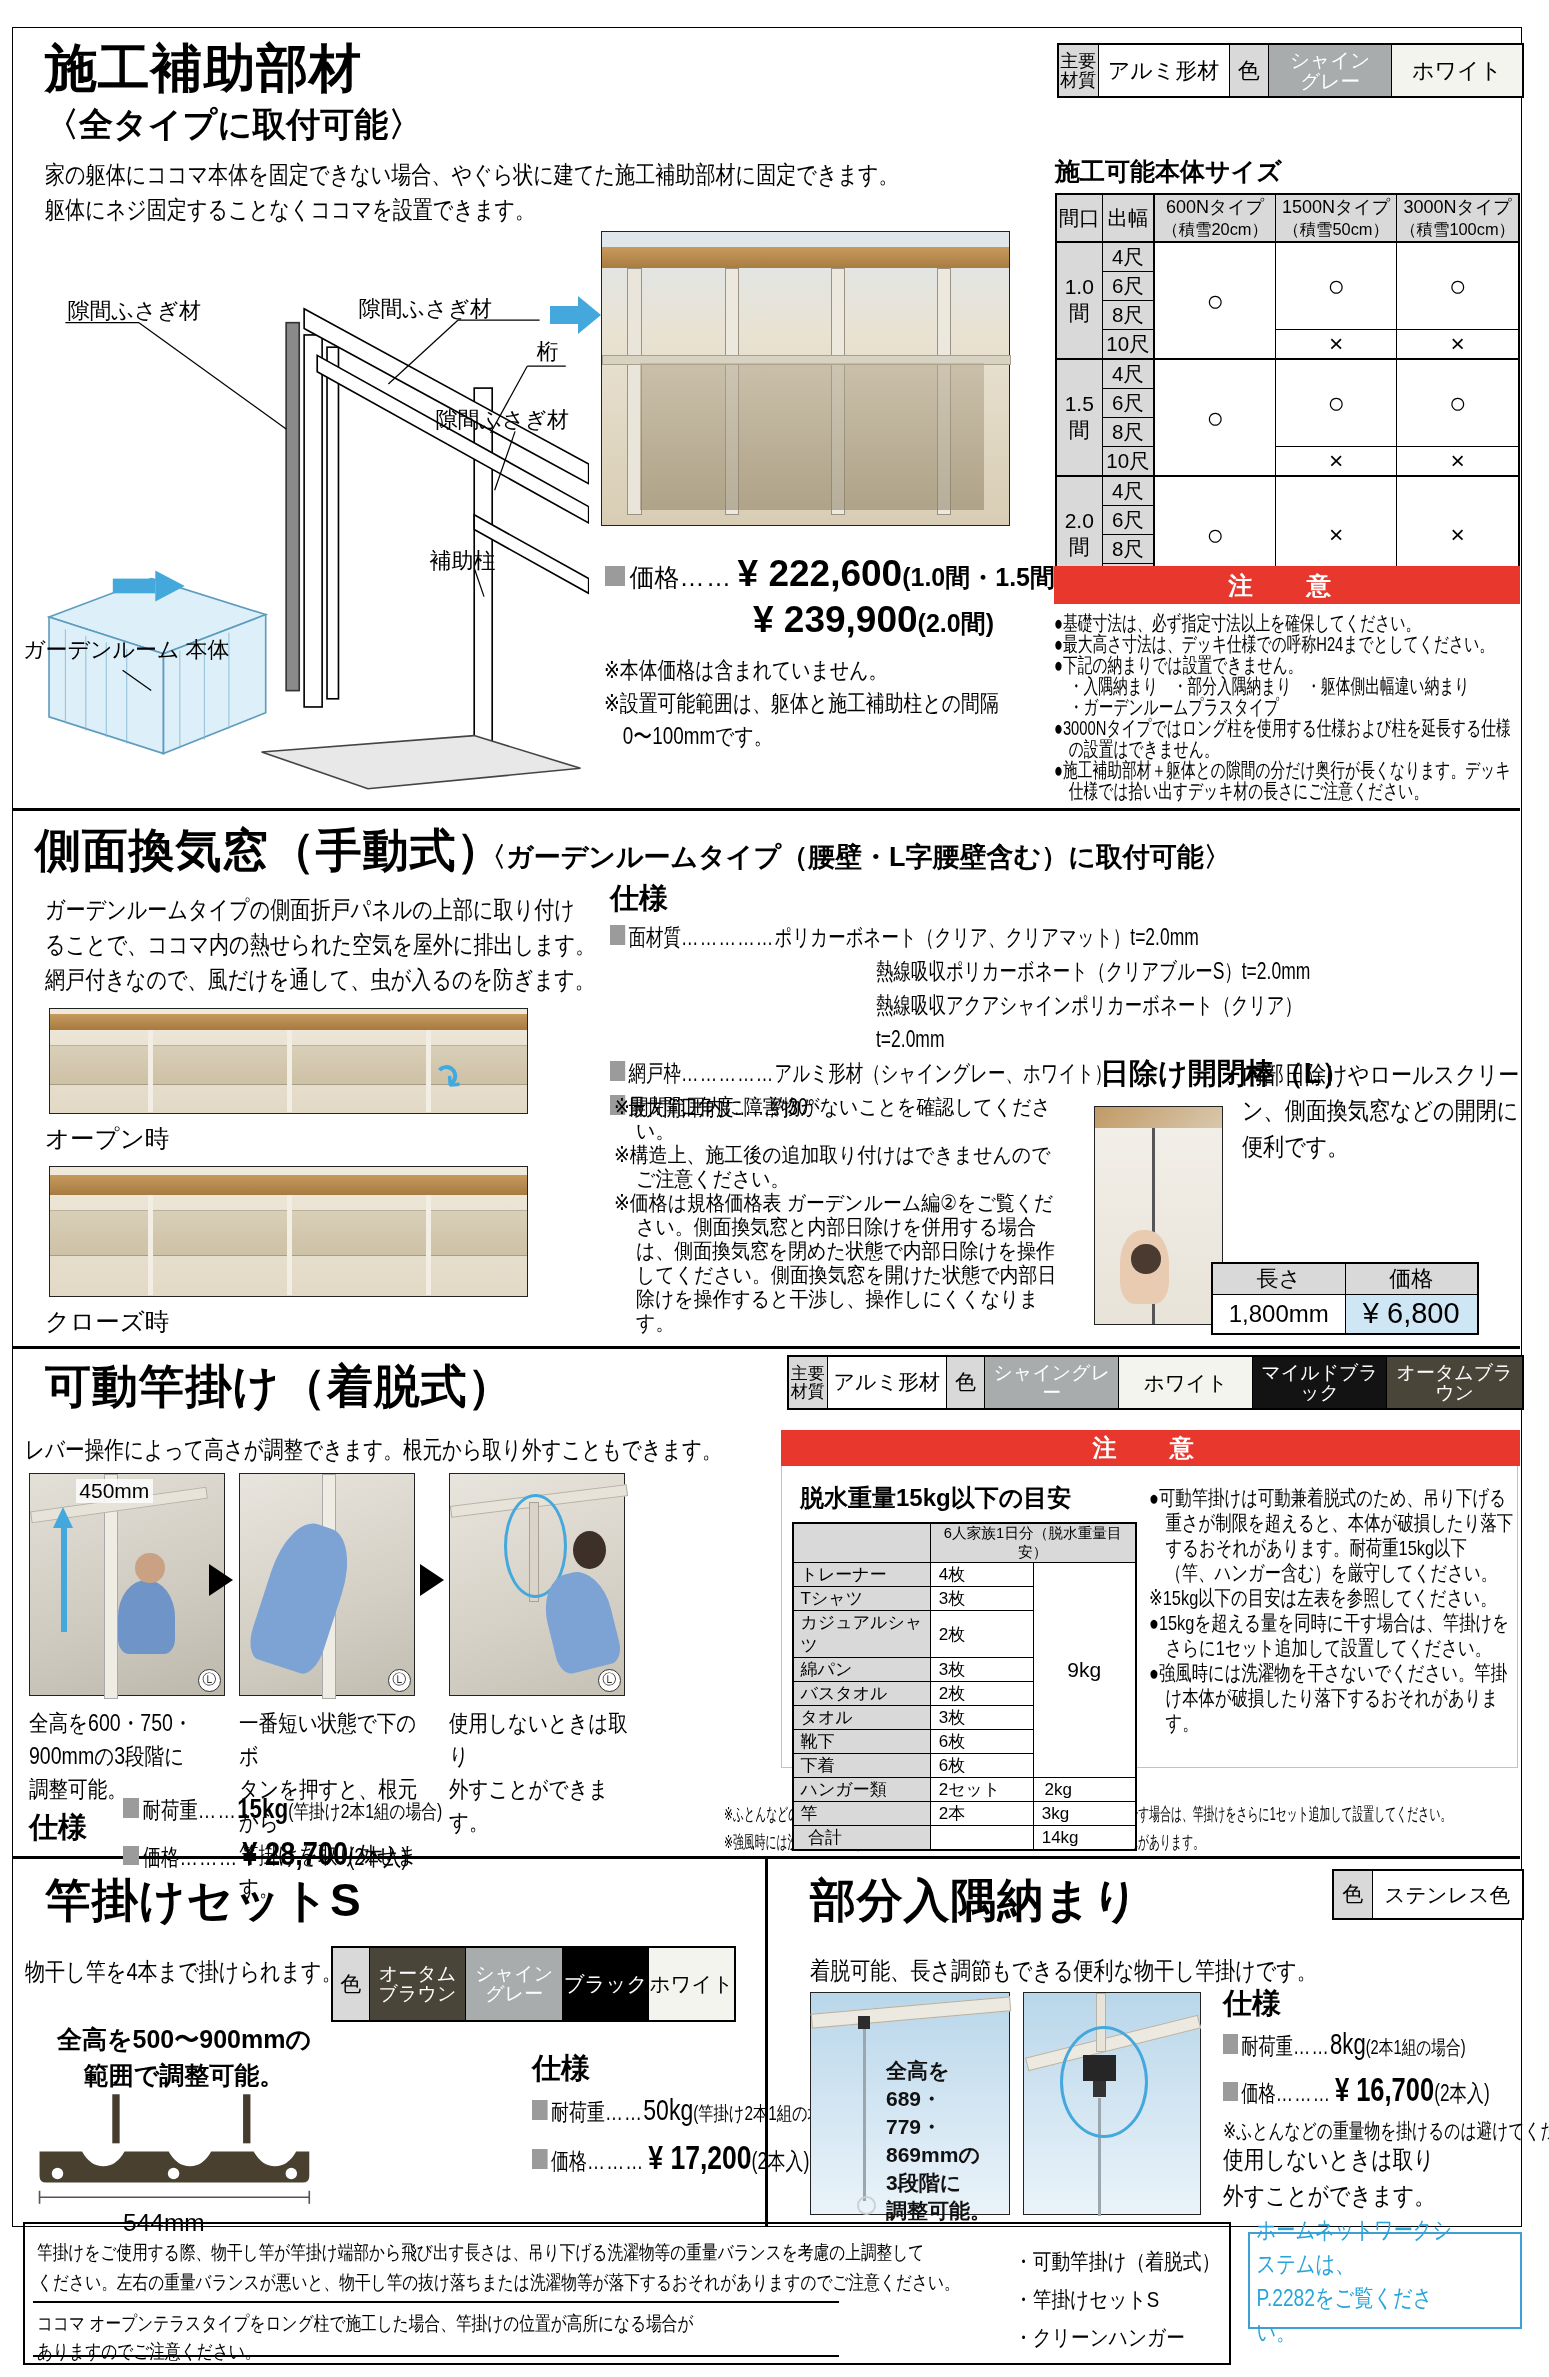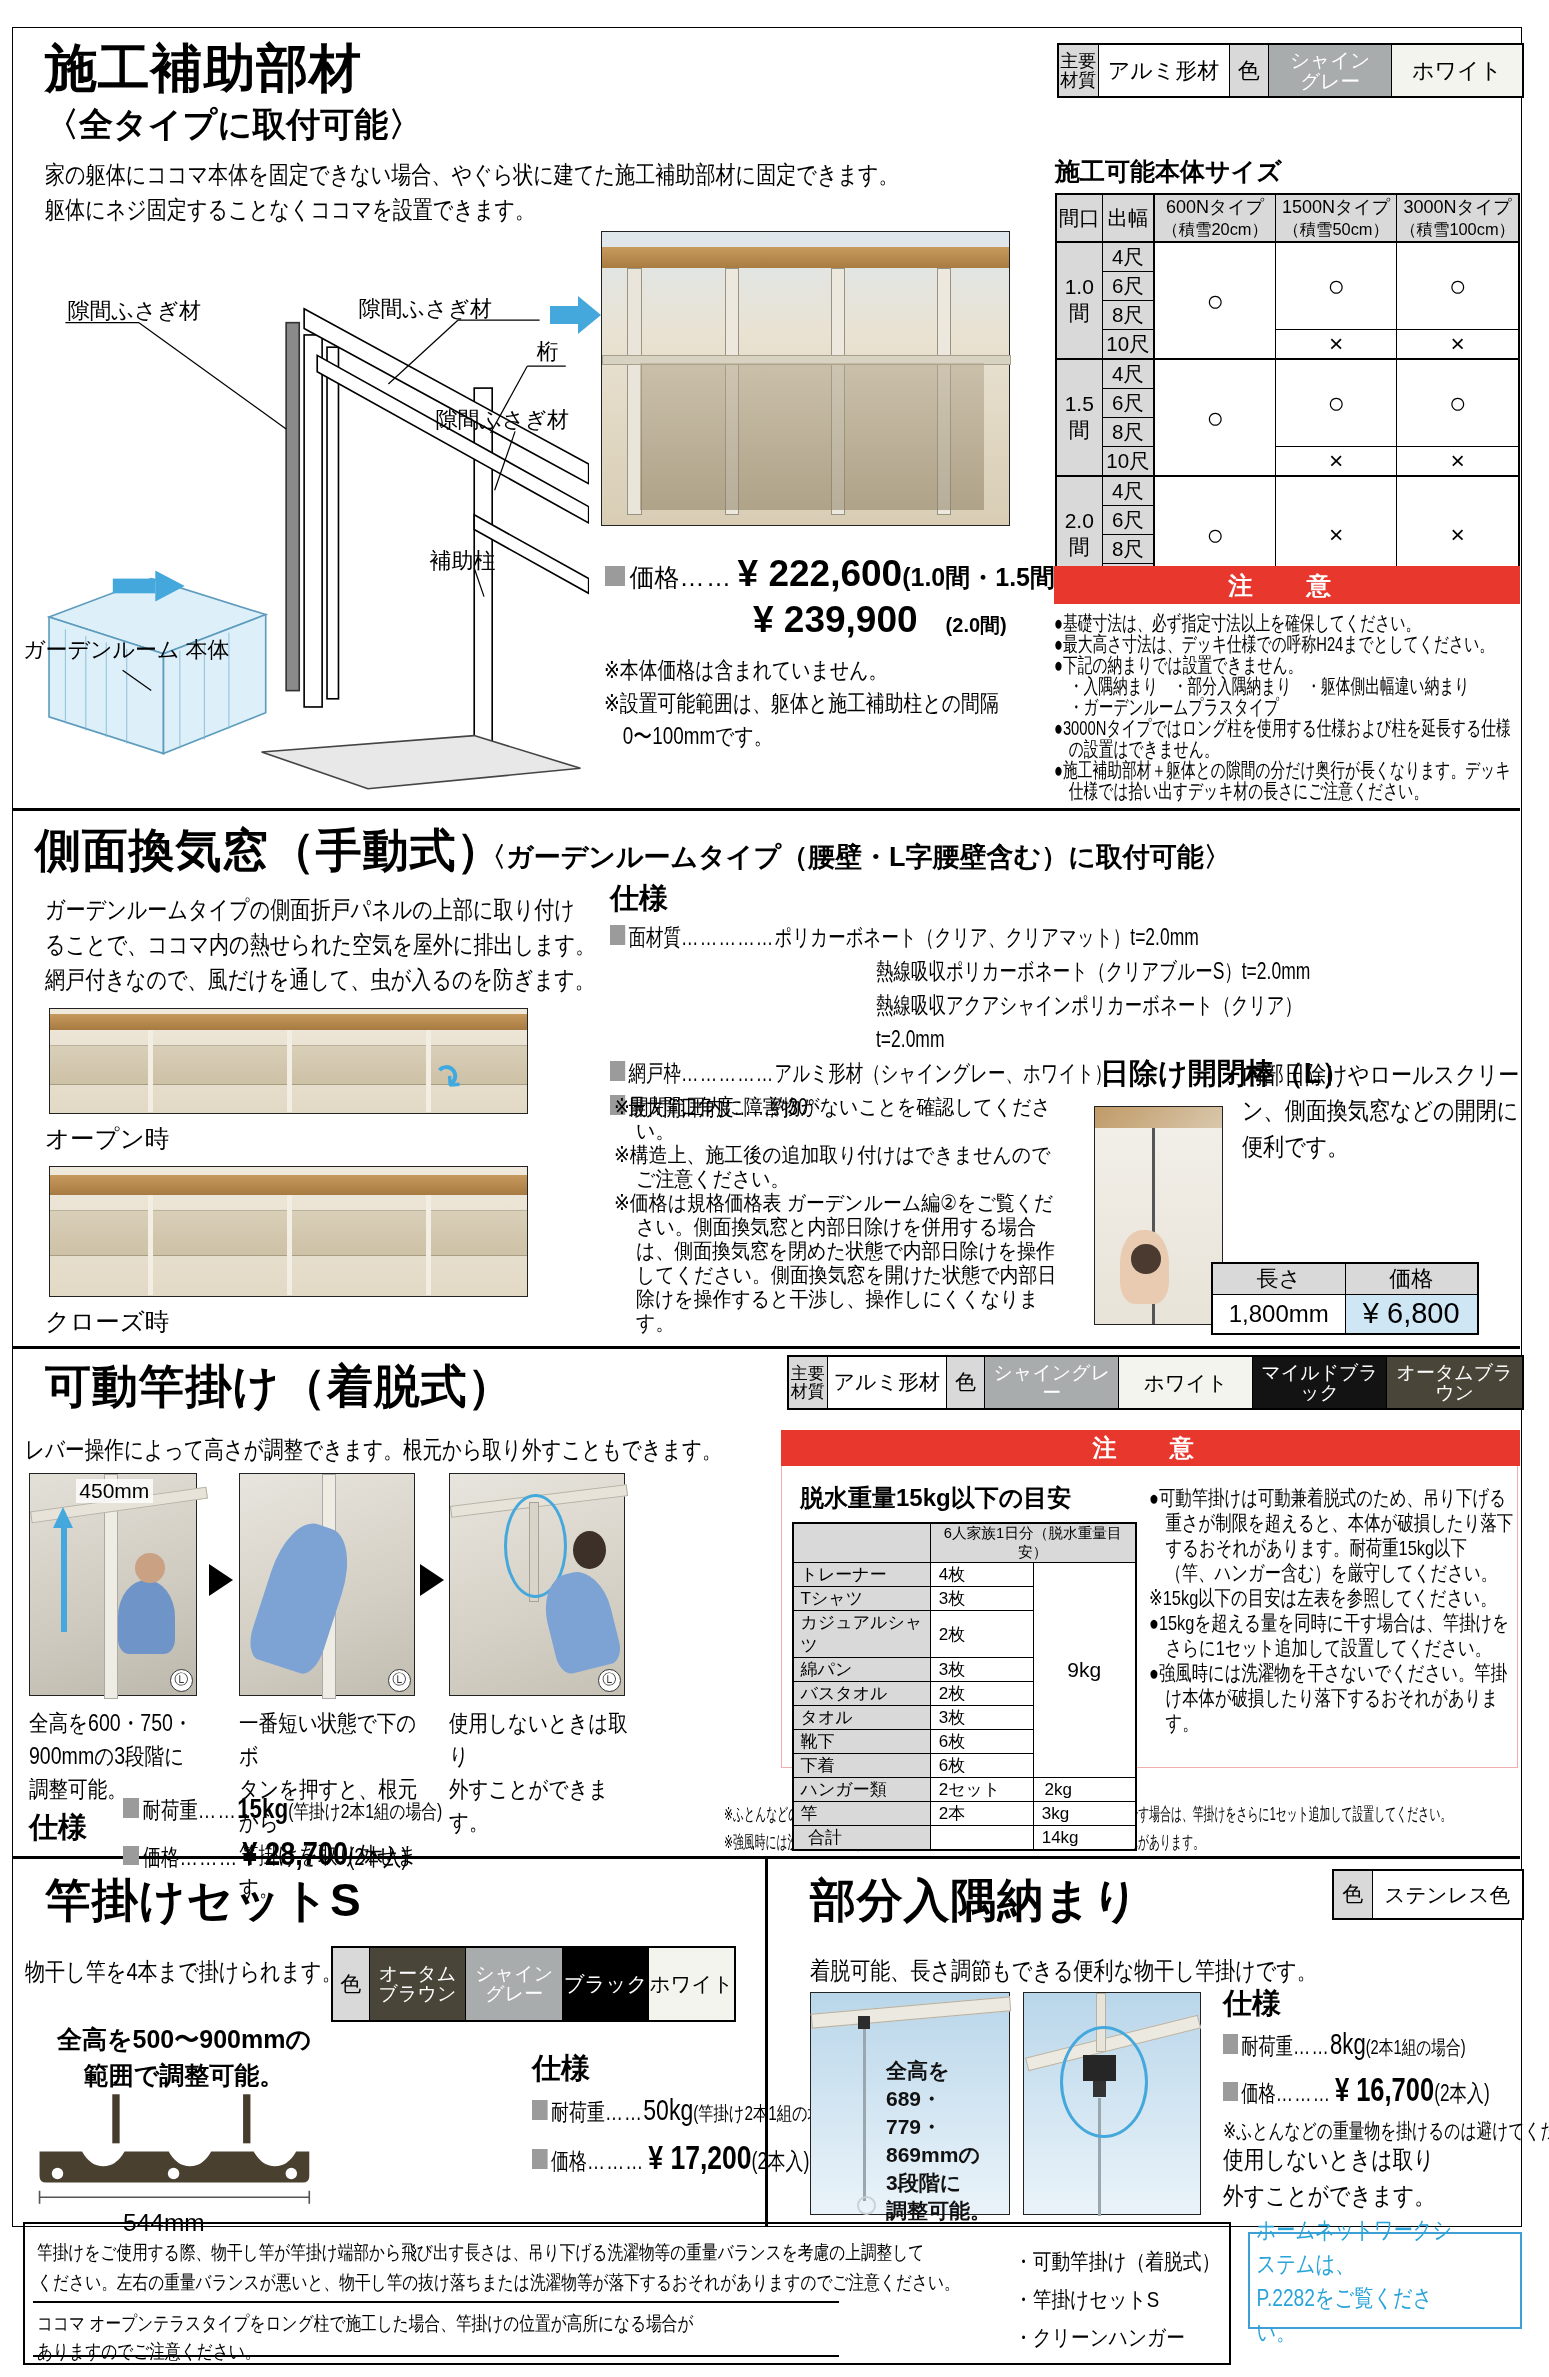--- a/index.html
+++ b/index.html
@@ -140,21 +140,21 @@
 
   <div class="abs specline" style="left:605px;top:553px;">
     <span class="spec-sq"></span>
     <span style="font-size:25px;">価格</span>
     <span class="dots" style="font-size:25px;">……</span>
     <span class="xb" style="font-size:37px;margin-left:4.9px;">¥ 222,600</span>
     <span class="b" style="font-size:25px;">(1.0間・1.5間)</span>
   </div>
   <div class="abs specline" style="left:753px;top:599px;">
     <span class="xb" style="font-size:37px;">¥ 239,900</span>
-    <span class="b" style="font-size:20px;margin-left:28px;">(2.0間)</span>
+    <span class="b" style="font-size:25px;">(2.0間)</span>
   </div>
   <div class="abs pre cond" style="left:604px;top:654px;font-size:23px;line-height:33px;width:524px;transform:scaleX(0.82);">※本体価格は含まれていません。
 ※設置可能範囲は、躯体と施工補助柱との間隔
 　0〜100mmです。</div>
 
   <div class="abs b" style="left:1055px;top:155px;font-size:25px;">施工可能本体サイズ</div>
   <table class="tb abs" style="left:1055px;top:193px;width:465px;">
     <colgroup>
         <col style="width:46px">
         <col style="width:52px">
@@ -337,21 +337,21 @@
 材質</div>
     <div class="cell" style="width:119px;font-size:21px;">アルミ形材</div>
     <div class="cell gbg" style="width:38px;font-size:21px;">色</div>
     <div class="cell" style="width:134px;font-size:19px;background:#a9acac;color:#fff;">シャイングレー</div>
     <div class="cell" style="width:134px;font-size:20.5px;background:#f4f4ee;">ホワイト</div>
     <div class="cell" style="width:134px;font-size:19px;background:#131313;color:#fff;">マイルドブラック</div>
     <div class="cell" style="width:136px;font-size:19px;background:#4a4539;color:#fff;">オータムブラウン</div>
   </div>
   <div class="abs cond" style="left:24.5px;top:1433px;font-size:24.5px;width:900px;transform:scaleX(0.8);white-space:nowrap;">レバー操作によって高さが調整できます。根元から取り外すこともできます。</div>
 
-  <div class="photo" style="left:29px;top:1473px;width:168px;height:223px;background:linear-gradient(160deg,#e3e0d8,#cfcabf 60%,#bdb8ac);">
+  <div class="photo" style="left:29px;top:1473px;width:196px;height:223px;background:linear-gradient(160deg,#e3e0d8,#cfcabf 60%,#bdb8ac);">
     <div style="position:absolute;left:74px;top:0;width:11.5px;height:223px;background:#efece4;border:0.8px solid #aaa;"></div>
     <div style="position:absolute;left:0;top:24.5px;width:176px;height:9.8px;background:#e7e3d9;border:0.8px solid #b5b0a4;transform:rotate(-8deg);"></div>
     <div style="position:absolute;left:88px;top:106px;width:57px;height:74px;border-radius:50% 50% 20% 20%;background:#6f95c8;"></div>
     <div style="position:absolute;left:105px;top:79px;width:29.5px;height:29.5px;border-radius:50%;background:#caa183;"></div>
     <div style="position:absolute;left:23px;top:33px;width:0;height:0;border-bottom:21px solid #45a8dc;border-left:10.6px solid transparent;border-right:10.6px solid transparent;"></div>
     <div style="position:absolute;left:31px;top:52px;width:5.7px;height:106px;background:#45a8dc;"></div>
     <div style="position:absolute;left:46px;top:4.9px;font-size:21px;background:rgba(255,255,255,.8);padding:0 3.3px;">450mm</div>
     <span class="lmark">Ⓛ</span>
   </div>
   <div class="abs" style="left:209px;top:1564px;">

